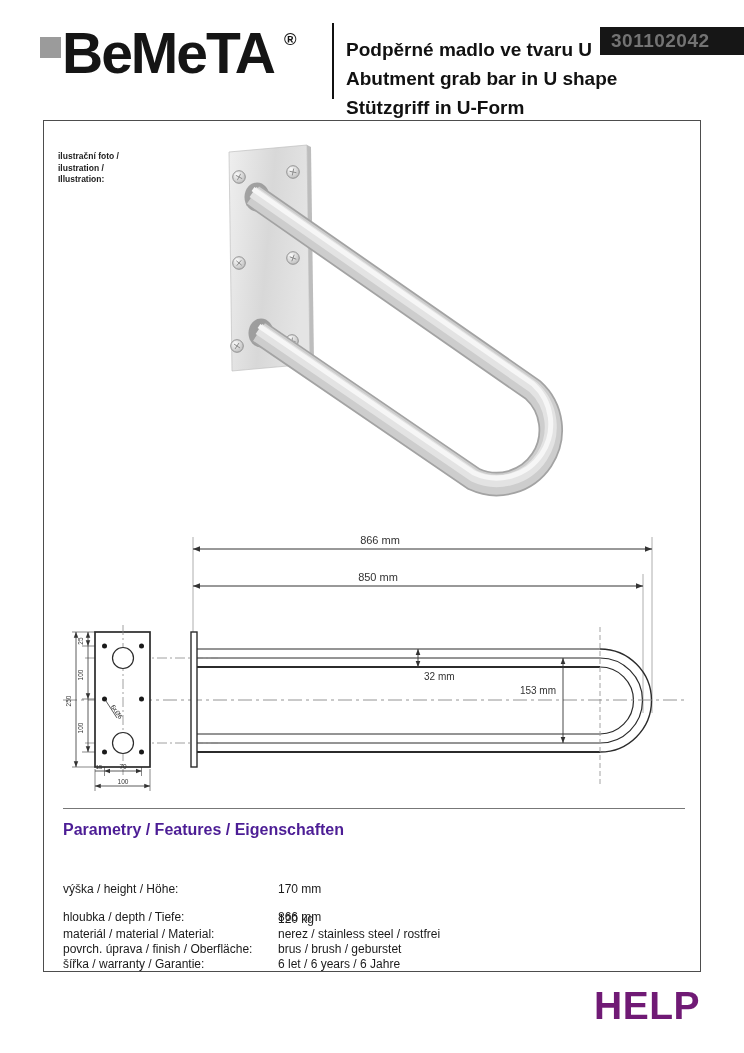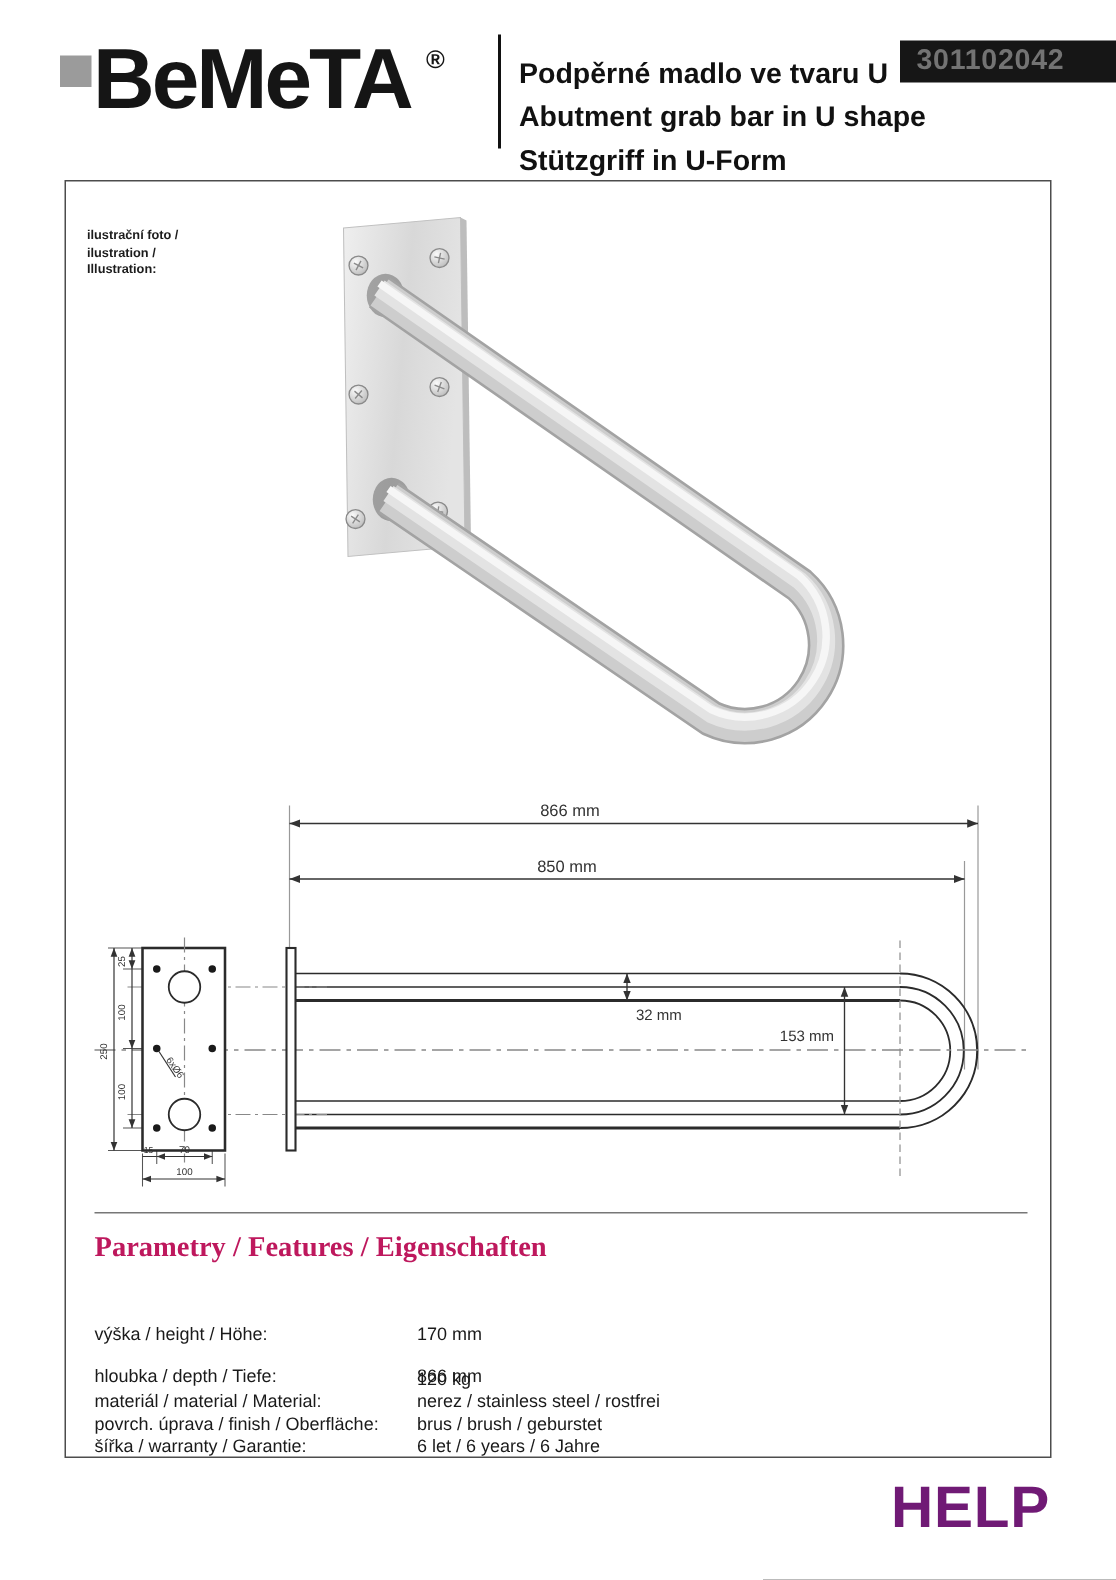--- a/index.html
+++ b/index.html
@@ -19,21 +19,21 @@
     position:absolute;left:600px;top:27px;width:144px;height:28px;background:#161616;
     color:#737373;font-size:19px;font-weight:700;line-height:28px;padding-left:11px;box-sizing:border-box;
     letter-spacing:0.5px;
   }
   
   .main-box{position:absolute;left:43px;top:120px;width:658px;height:852px;border:1.5px solid #4d4d4d;box-sizing:border-box;}
   .illu-label{position:absolute;left:14px;top:13px;font-size:8.5px;font-weight:700;line-height:11.5px;color:#1c1c1c;margin-top:17px;}
   .photo-svg{position:absolute;left:137px;top:8px;}
   .tech-svg{position:absolute;left:-1.5px;top:403px;}
   .params-divider{position:absolute;left:19px;top:687px;width:622px;height:1px;background:#777;}
-  .params-heading{position:absolute;left:19px;top:700px;font-size:19px;font-weight:700;color:#be185d;font-family:Liberation Serif, serif;}
+  .params-heading{position:absolute;left:19px;top:700px;font-size:16px;font-weight:700;color:#4c1d95;}
   .param-row{position:absolute;left:19px;width:620px;height:15px;font-size:12px;line-height:15px;color:#1a1a1a;}
   .param-label{position:absolute;left:0;white-space:nowrap;}
   .param-value{position:absolute;left:215px;white-space:nowrap;}
   
   .help-logo{position:absolute;right:44px;top:984px;font-size:39px;font-weight:700;letter-spacing:0.5px;color:#701a75;}
   svg text{font-family:"Liberation Sans",sans-serif;fill:#333;}
 </style>
 </head>
 <body>
 

